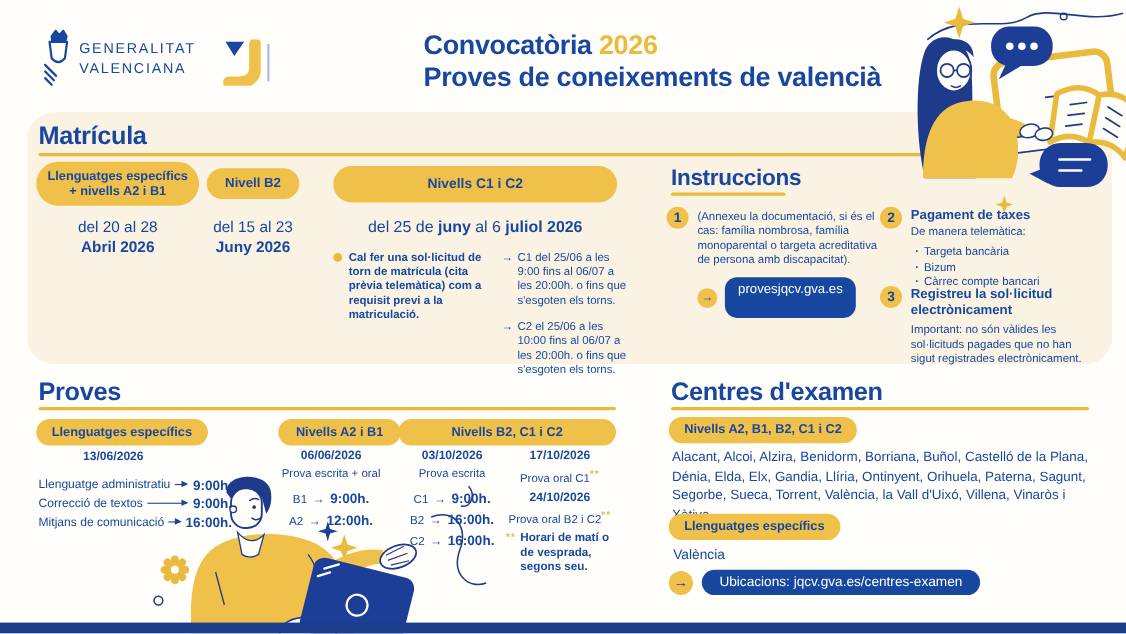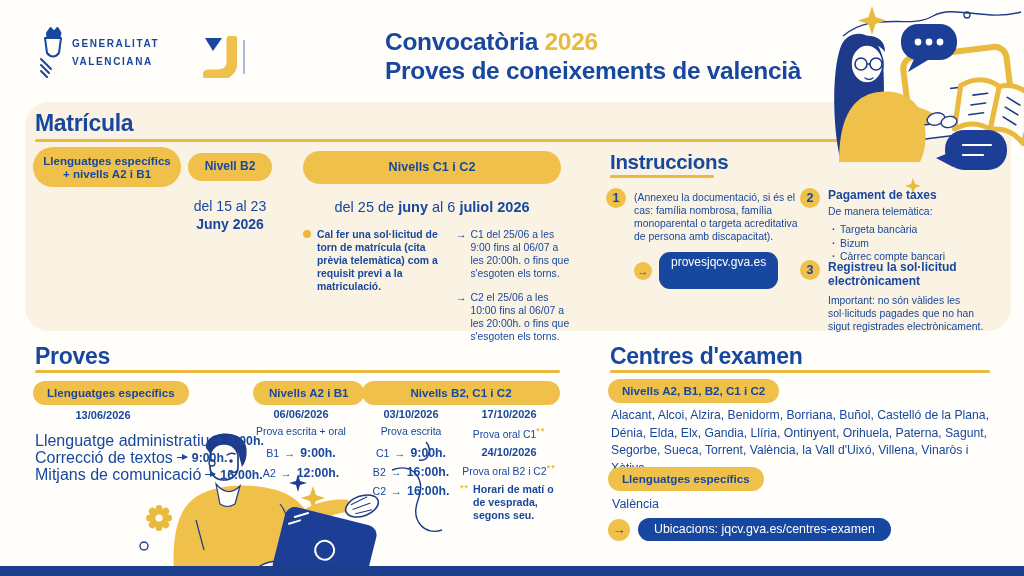--- a/index.html
+++ b/index.html
@@ -28,34 +28,34 @@
            font-weight:800;font-size:11px;display:flex;align-items:center;justify-content:center;flex:none;}
   .linkpill{background:var(--blue);color:#fff;border-radius:11px;font-size:12px;
             padding:3px 12px 20px;white-space:nowrap;}
   .datebig{font-size:11px;font-weight:800;color:var(--blue);text-align:center;}
   .sub{font-size:10.4px;color:var(--blue);text-align:center;}
   .lvlrow{display:flex;justify-content:center;align-items:baseline;gap:5px;color:var(--blue);}
   .lvlrow .lv{font-size:10.6px;}
   .lvlrow .ar{font-size:11px;font-weight:bold;}
   .lvlrow .tm{font-size:12.3px;font-weight:800;}
   .prow{display:flex;align-items:center;color:var(--blue);height:17px;}
-  .prow .lbl{font-size:16px;white-space:nowrap;}
+  .prow .lbl{font-size:11px;white-space:nowrap;}
   .prow .tm{font-size:12.3px;font-weight:800;white-space:nowrap;}
   .arrline{flex:1;min-width:10px;height:0;border-top:1.6px solid var(--blue);margin:0 5px 0 4px;position:relative;}
   .arrline::after{content:"";position:absolute;right:-1px;top:-4.4px;
     border-left:6px solid var(--blue);border-top:3.4px solid transparent;border-bottom:3.4px solid transparent;}
   .star{color:var(--gold);font-weight:800;font-size:9px;vertical-align:4px;letter-spacing:1px;}
   .detail-item{display:flex;gap:4px;color:var(--blue);font-size:10.4px;line-height:13px;}
   .detail-item .ar{font-weight:800;flex:none;}
   .dot{width:8px;height:8px;border-radius:50%;background:var(--gold);flex:none;margin-top:2px;}
   .bullets div{font-size:10.4px;color:var(--blue);line-height:13.5px;padding-left:12px;position:relative;}
   .bullets div::before{content:"·";position:absolute;left:4px;font-weight:bold;}
   .cities{font-size:12.2px;line-height:17.5px;color:var(--blue);}
   .lockup-small{font-size:7.6px;font-weight:800;color:var(--blue);line-height:8.8px;letter-spacing:.2px;}
-  .gva-name{font-size:10px;font-weight:700;color:var(--blue);letter-spacing:1.6px;line-height:18px;}
+  .gva-name{font-size:13px;font-weight:400;color:var(--blue);letter-spacing:1.6px;line-height:18px;}
   .z3{z-index:3;}
 </style>
 </head>
 <body>
 
 <div class="canvas">
 
   <svg class="abs" style="left:38px;top:25px;" width="30" height="56" viewBox="0 0 30 56">
     <g stroke="#17479E" fill="none" stroke-width="2" stroke-linejoin="round">
       <path d="M9 8 l3.5 -5 l3.5 4 l3.5 -4 l3 5 l-1 4 l-12 1 Z" fill="#17479E"></path>
@@ -83,20 +83,24 @@
   </div>
 
   <div class="abs panel" style="left:25px;top:102px;width:986px;height:229px;"></div>
 
   <h2 class="abs heading z3" style="left:35px;top:110px;">Matrícula</h2>
   <div class="abs rule" style="left:35px;top:139px;width:808px;"></div>
 
   <div class="abs pill z3" style="left:33px;top:147px;width:148px;height:40px;font-size:11.6px;flex-direction:column;">
     <span>Llenguatges específics</span>
     <span>+ nivells A2 i B1</span>
+  </div>
+  <div class="abs z3" style="left:33px;top:197px;width:148px;text-align:center;font-size:14px;color:var(--blue);line-height:18px;">
+    <div>del 20 al 28</div>
+    <div class="b">Abril 2026</div>
   </div>
 
   <div class="abs pill z3" style="left:188px;top:153px;width:84px;height:28px;font-size:12px;">Nivell B2</div>
   <div class="abs z3" style="left:183px;top:197px;width:94px;text-align:center;font-size:14px;color:var(--blue);line-height:18px;">
     <div>del 15 al 23</div>
     <div class="b">Juny 2026</div>
   </div>
 
   <div class="abs pill z3" style="left:303px;top:151px;width:258px;height:33px;font-size:12.6px;">Nivells C1 i C2</div>
   <div class="abs z3" style="left:295px;top:199px;width:274px;text-align:center;font-size:14.5px;color:var(--blue);">

